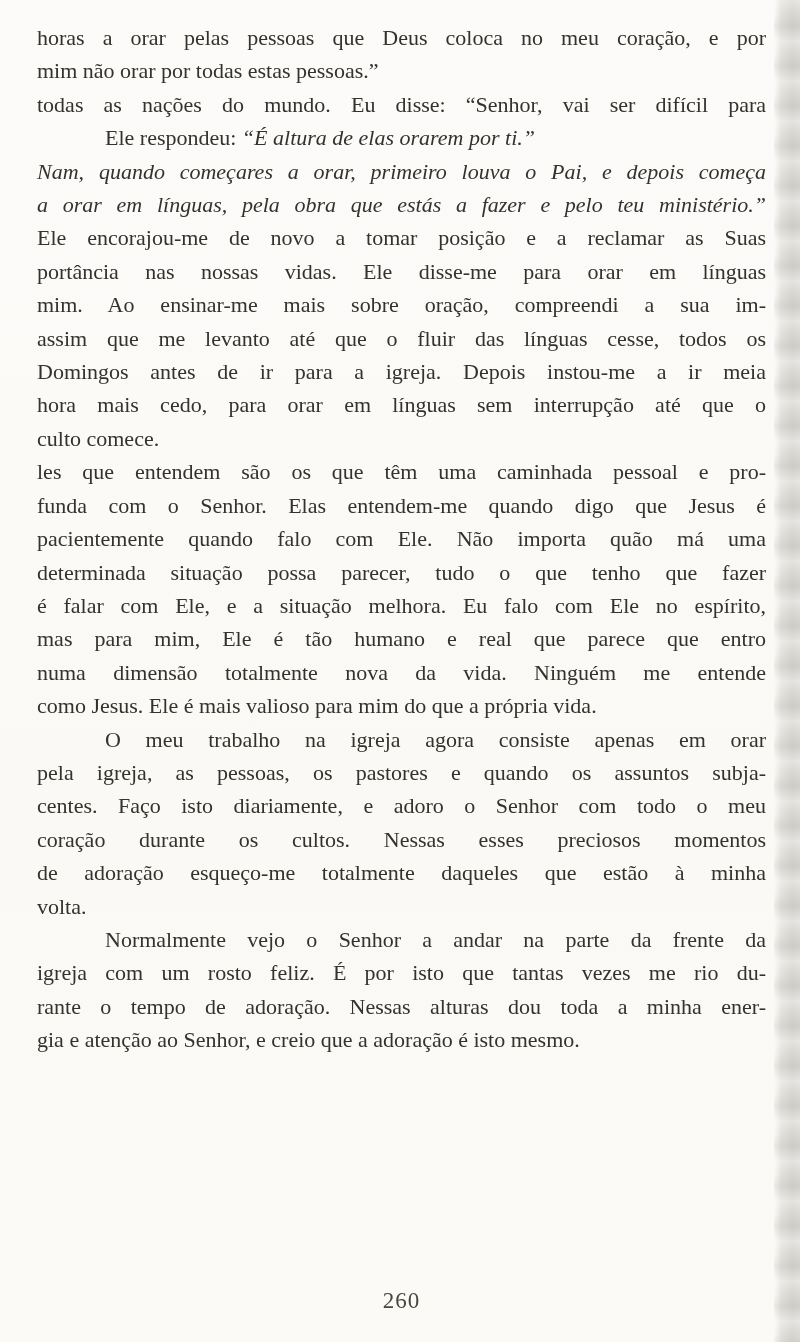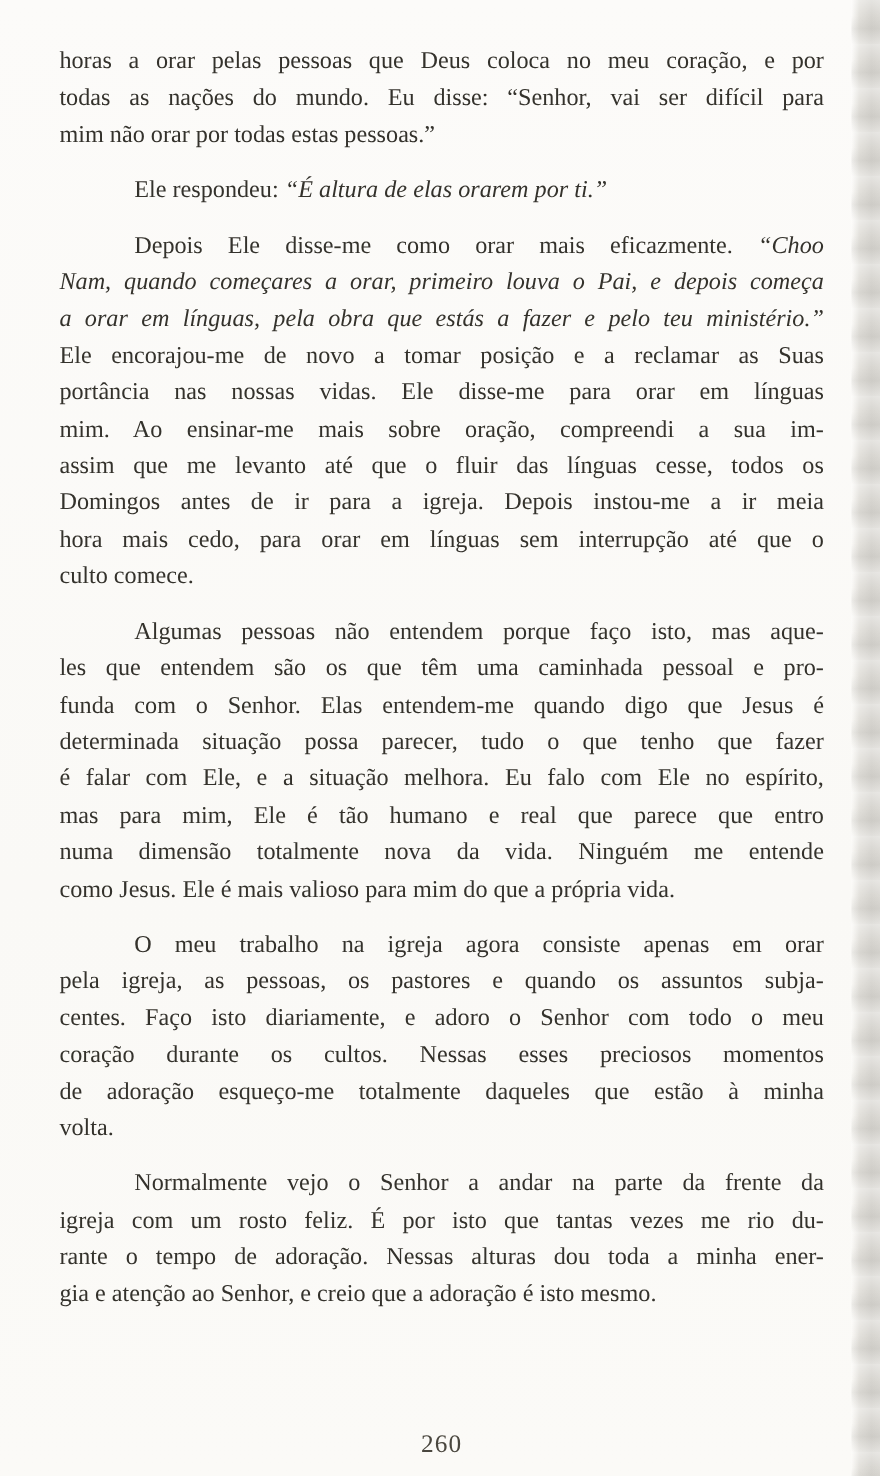--- a/index.html
+++ b/index.html
@@ -34,69 +34,67 @@
   .text-block {
     position: absolute;
     left: 37px;
     top: 21px;
     width: 729px;
     color: #34322c;
     font-size: 22px;
     line-height: 33.4px;
     text-rendering: optimizeLegibility;
   }
-  .para { margin: 17px; }
+  .para { margin: 0; }
   .line {
     text-align: justify;
     white-space: normal;
   }
   .line.just { text-align-last: justify; }
   .line.indent { text-indent: 68px; }
   .line em { }
   .page-number {
     position: absolute;
     left: 37px;
     top: 1288px;
     width: 729px;
     text-align: center;
     font-size: 23px;
     color: #4a473f;
     letter-spacing: 1px;
-    margin-top: 12px;
   }
 </style>
 </head>
 <body>
 
 <div class="book-page">
   <div class="text-block">
       <div class="para">
         <div class="line just"><span>horas a orar pelas pessoas que Deus coloca no meu coração, e por</span></div>
+        <div class="line"><span>mim não orar por todas estas pessoas.”</span></div>
         <div class="line just"><span>todas as nações do mundo. Eu disse: “Senhor, vai ser difícil para</span></div>
-        <div class="line"><span>mim não orar por todas estas pessoas.”</span></div>
       </div>
       <div class="para">
         <div class="line indent"><span>Ele respondeu: </span><em>“É altura de elas orarem por ti.”</em></div>
       </div>
       <div class="para">
-        <div class="line just indent"><span>Depois Ele disse-me como orar mais eficazmente. </span><em>“Choo</em></div>
         <div class="line just"><em>Nam, quando começares a orar, primeiro louva o Pai, e depois começa</em></div>
         <div class="line just"><em>a orar em línguas, pela obra que estás a fazer e pelo teu ministério.”</em></div>
         <div class="line just"><span>Ele encorajou-me de novo a tomar posição e a reclamar as Suas</span></div>
         <div class="line just"><span>portância nas nossas vidas. Ele disse-me para orar em línguas</span></div>
         <div class="line just"><span>mim. Ao ensinar-me mais sobre oração, compreendi a sua im-</span></div>
         <div class="line just"><span>assim que me levanto até que o fluir das línguas cesse, todos os</span></div>
         <div class="line just"><span>Domingos antes de ir para a igreja. Depois instou-me a ir meia</span></div>
         <div class="line just"><span>hora mais cedo, para orar em línguas sem interrupção até que o</span></div>
         <div class="line"><span>culto comece.</span></div>
       </div>
       <div class="para">
-        <div class="line just indent"><span>Algumas pessoas não entendem porque faço isto, mas aque-</span></div>
         <div class="line just"><span>les que entendem são os que têm uma caminhada pessoal e pro-</span></div>
         <div class="line just"><span>funda com o Senhor. Elas entendem-me quando digo que Jesus é</span></div>
+        <div class="line just"><span>pacientemente quando falo com Ele. Não importa quão má uma</span></div>
         <div class="line just"><span>determinada situação possa parecer, tudo o que tenho que fazer</span></div>
         <div class="line just"><span>é falar com Ele, e a situação melhora. Eu falo com Ele no espírito,</span></div>
         <div class="line just"><span>mas para mim, Ele é tão humano e real que parece que entro</span></div>
         <div class="line just"><span>numa dimensão totalmente nova da vida. Ninguém me entende</span></div>
         <div class="line"><span>como Jesus. Ele é mais valioso para mim do que a própria vida.</span></div>
       </div>
       <div class="para">
         <div class="line just indent"><span>O meu trabalho na igreja agora consiste apenas em orar</span></div>
         <div class="line just"><span>pela igreja, as pessoas, os pastores e quando os assuntos subja-</span></div>
         <div class="line just"><span>centes. Faço isto diariamente, e adoro o Senhor com todo o meu</span></div>

